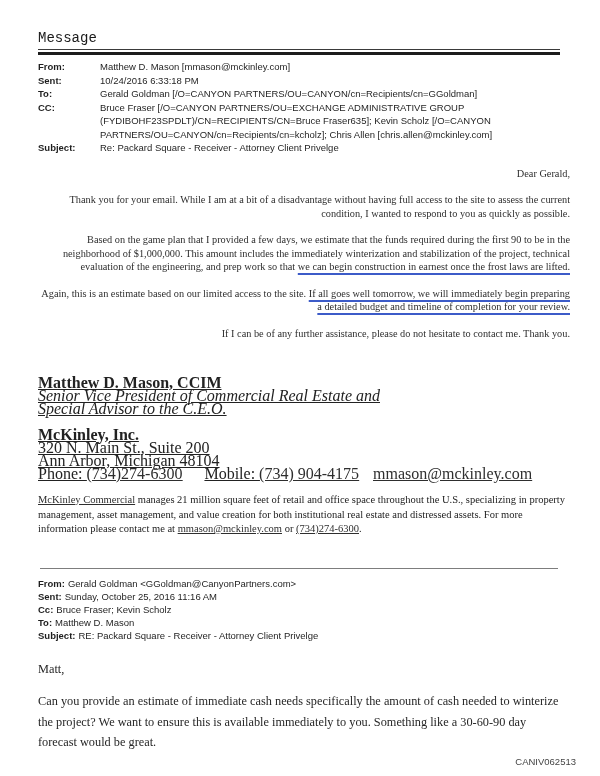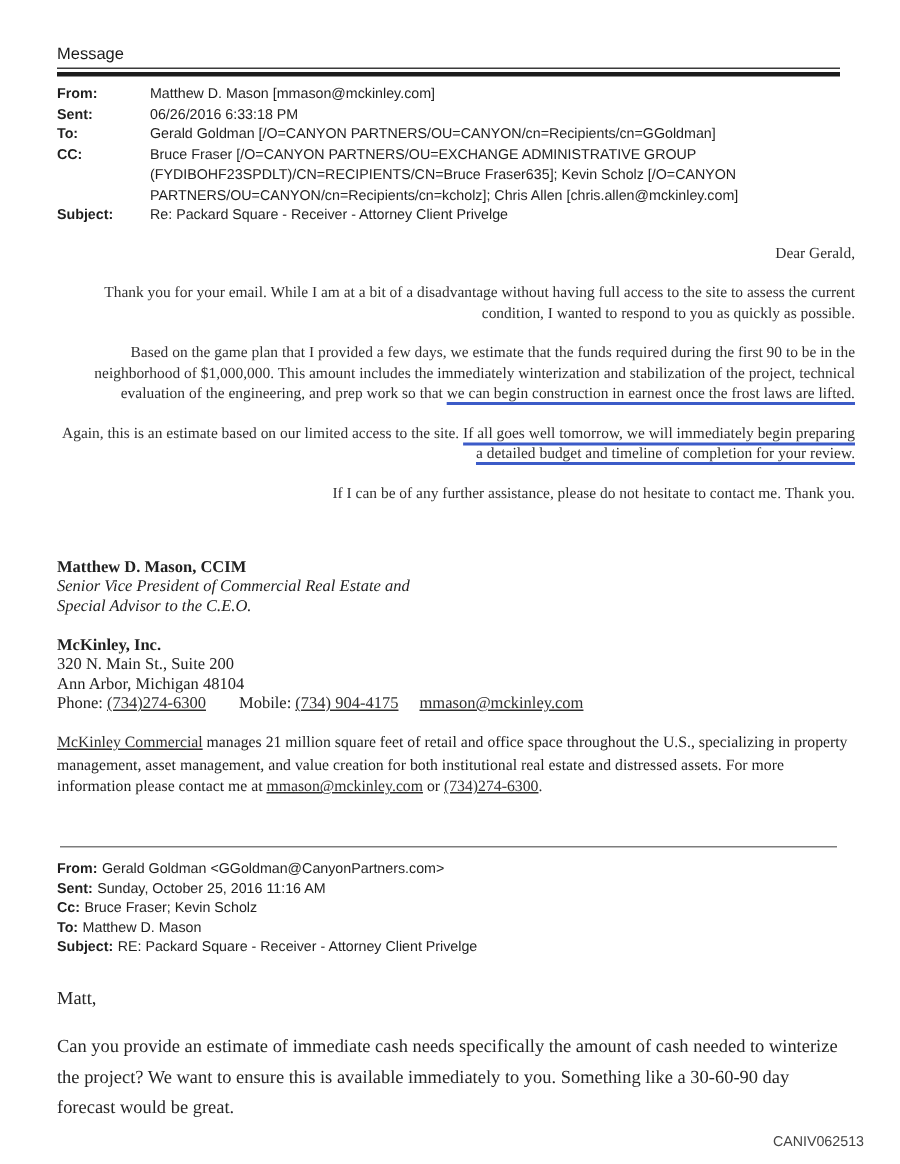--- a/index.html
+++ b/index.html
@@ -9,22 +9,22 @@
     height: 776px;
     background: #ffffff;
     box-sizing: border-box;
     padding: 30px 30px 0 38px;
     font-family: "Liberation Serif", serif;
     color: #2b2b2b;
     overflow: hidden;
   }
   
   .msg-label {
-    font-family: Liberation Sans, sans-serif;
-    font-size: 11px;
+    font-family: Liberation Mono, monospace;
+    font-size: 14px;
     color: #1a1a1a;
     padding-bottom: 3px;
   }
   .rule-thin  { border-top: 1px solid #3a3a3a; margin-right: 10px; }
   .rule-thick { border-top: 3px solid #1c1c1c; margin-top: 2px; margin-right: 10px; }
 
   
   .hdr1 {
     margin-top: 5px;
     font-family: "Liberation Sans", sans-serif;
@@ -50,21 +50,21 @@
     text-decoration-color: #3c5bc8;
     text-decoration-thickness: 2px;
     text-underline-offset: 3px;
   }
   .link {
     text-decoration: underline;
     color: #2e2e2e;
   }
 
   
-  .sig { margin-top: 36px; font-size: 11px; line-height: 13px; color: #222; }
+  .sig { margin-top: 36px; font-size: 16px; line-height: 13px; color: #222; text-decoration: underline; }
   .sig .name { font-weight: bold; }
   .sig .ital { font-style: italic; }
   .sig .company { font-weight: bold; margin-top: 13px; }
   .sig .phone-row .sep1 { margin-right: 22px; }
   .sig .phone-row .sep2 { margin-right: 14px; }
 
   
   .footer1 {
     margin-top: 13px;
     font-size: 10.5px;
@@ -105,21 +105,21 @@
   <div class="rule-thin"></div>
   <div class="rule-thick"></div>
 
   <div class="hdr1">
     <div class="hrow">
       <span class="hlabel">From:</span>
       <span class="hvalue">Matthew D. Mason [mmason@mckinley.com]</span>
     </div>
     <div class="hrow">
       <span class="hlabel">Sent:</span>
-      <span class="hvalue">06/26/2016 6:33:18 PM</span>
+      <span class="hvalue">10/24/2016 6:33:18 PM</span>
     </div>
     <div class="hrow">
       <span class="hlabel">To:</span>
       <span class="hvalue">Gerald Goldman [/O=CANYON PARTNERS/OU=CANYON/cn=Recipients/cn=GGoldman]</span>
     </div>
     <div class="hrow">
       <span class="hlabel">CC:</span>
       <span class="hvalue">Bruce Fraser [/O=CANYON PARTNERS/OU=EXCHANGE ADMINISTRATIVE GROUP (FYDIBOHF23SPDLT)/CN=RECIPIENTS/CN=Bruce Fraser635]; Kevin Scholz [/O=CANYON PARTNERS/OU=CANYON/cn=Recipients/cn=kcholz]; Chris Allen [chris.allen@mckinley.com]</span>
     </div>
     <div class="hrow">

